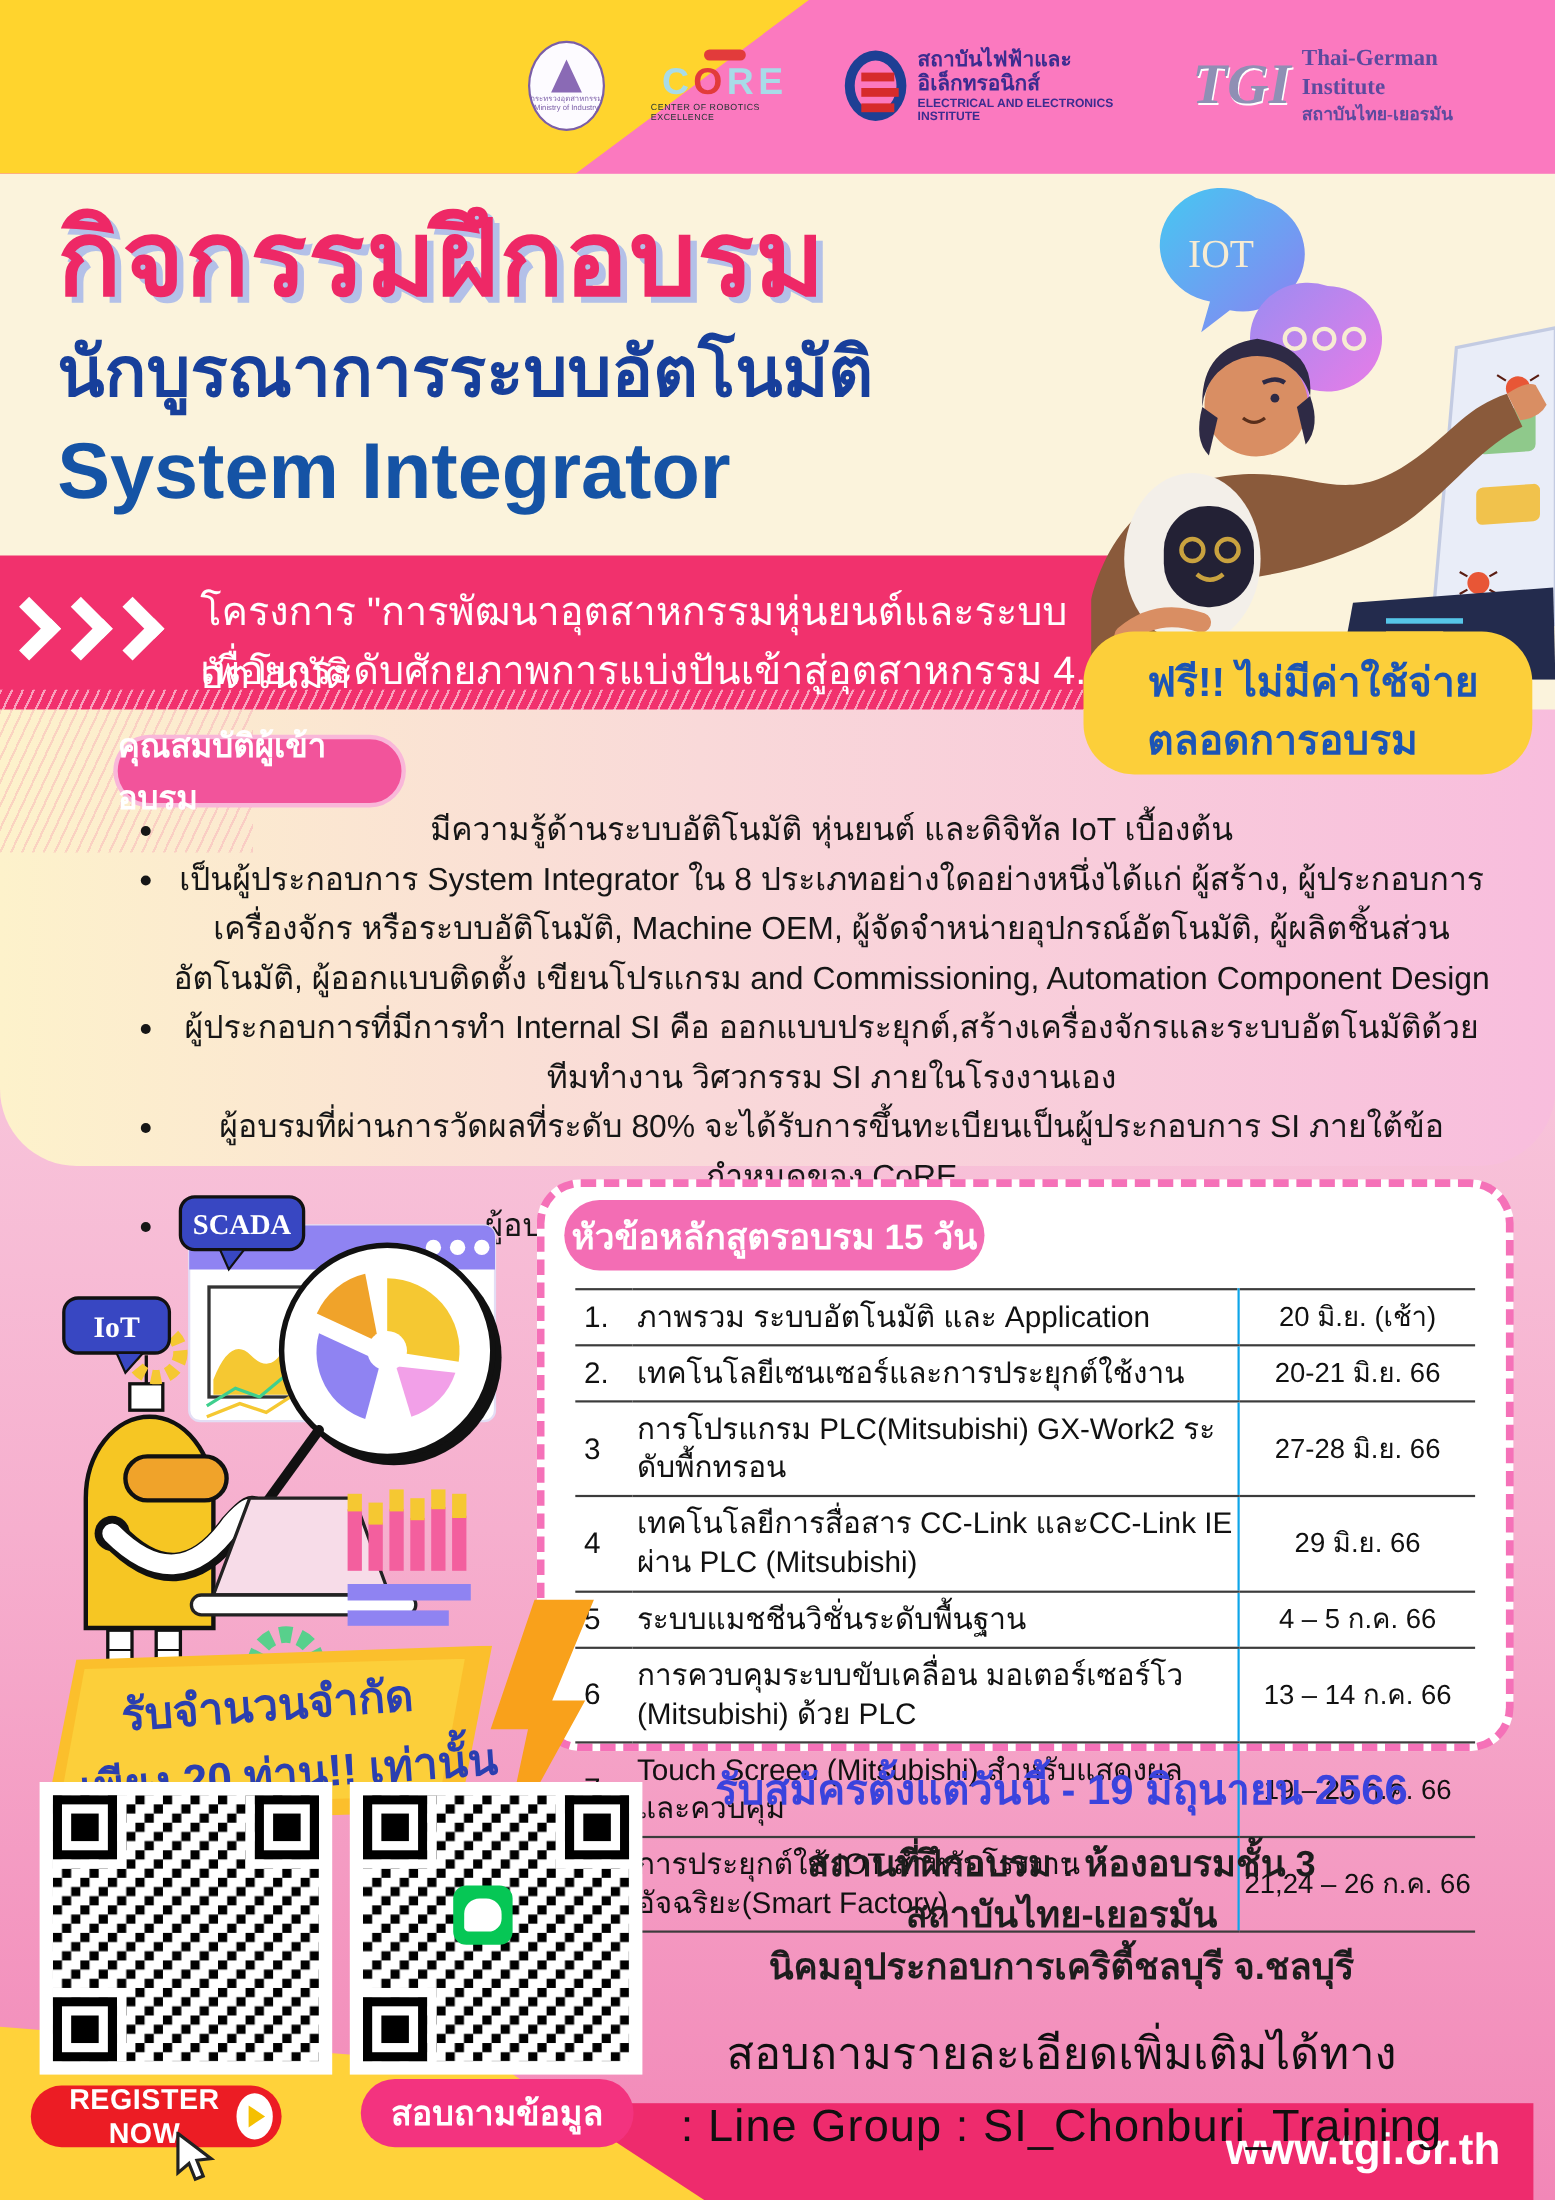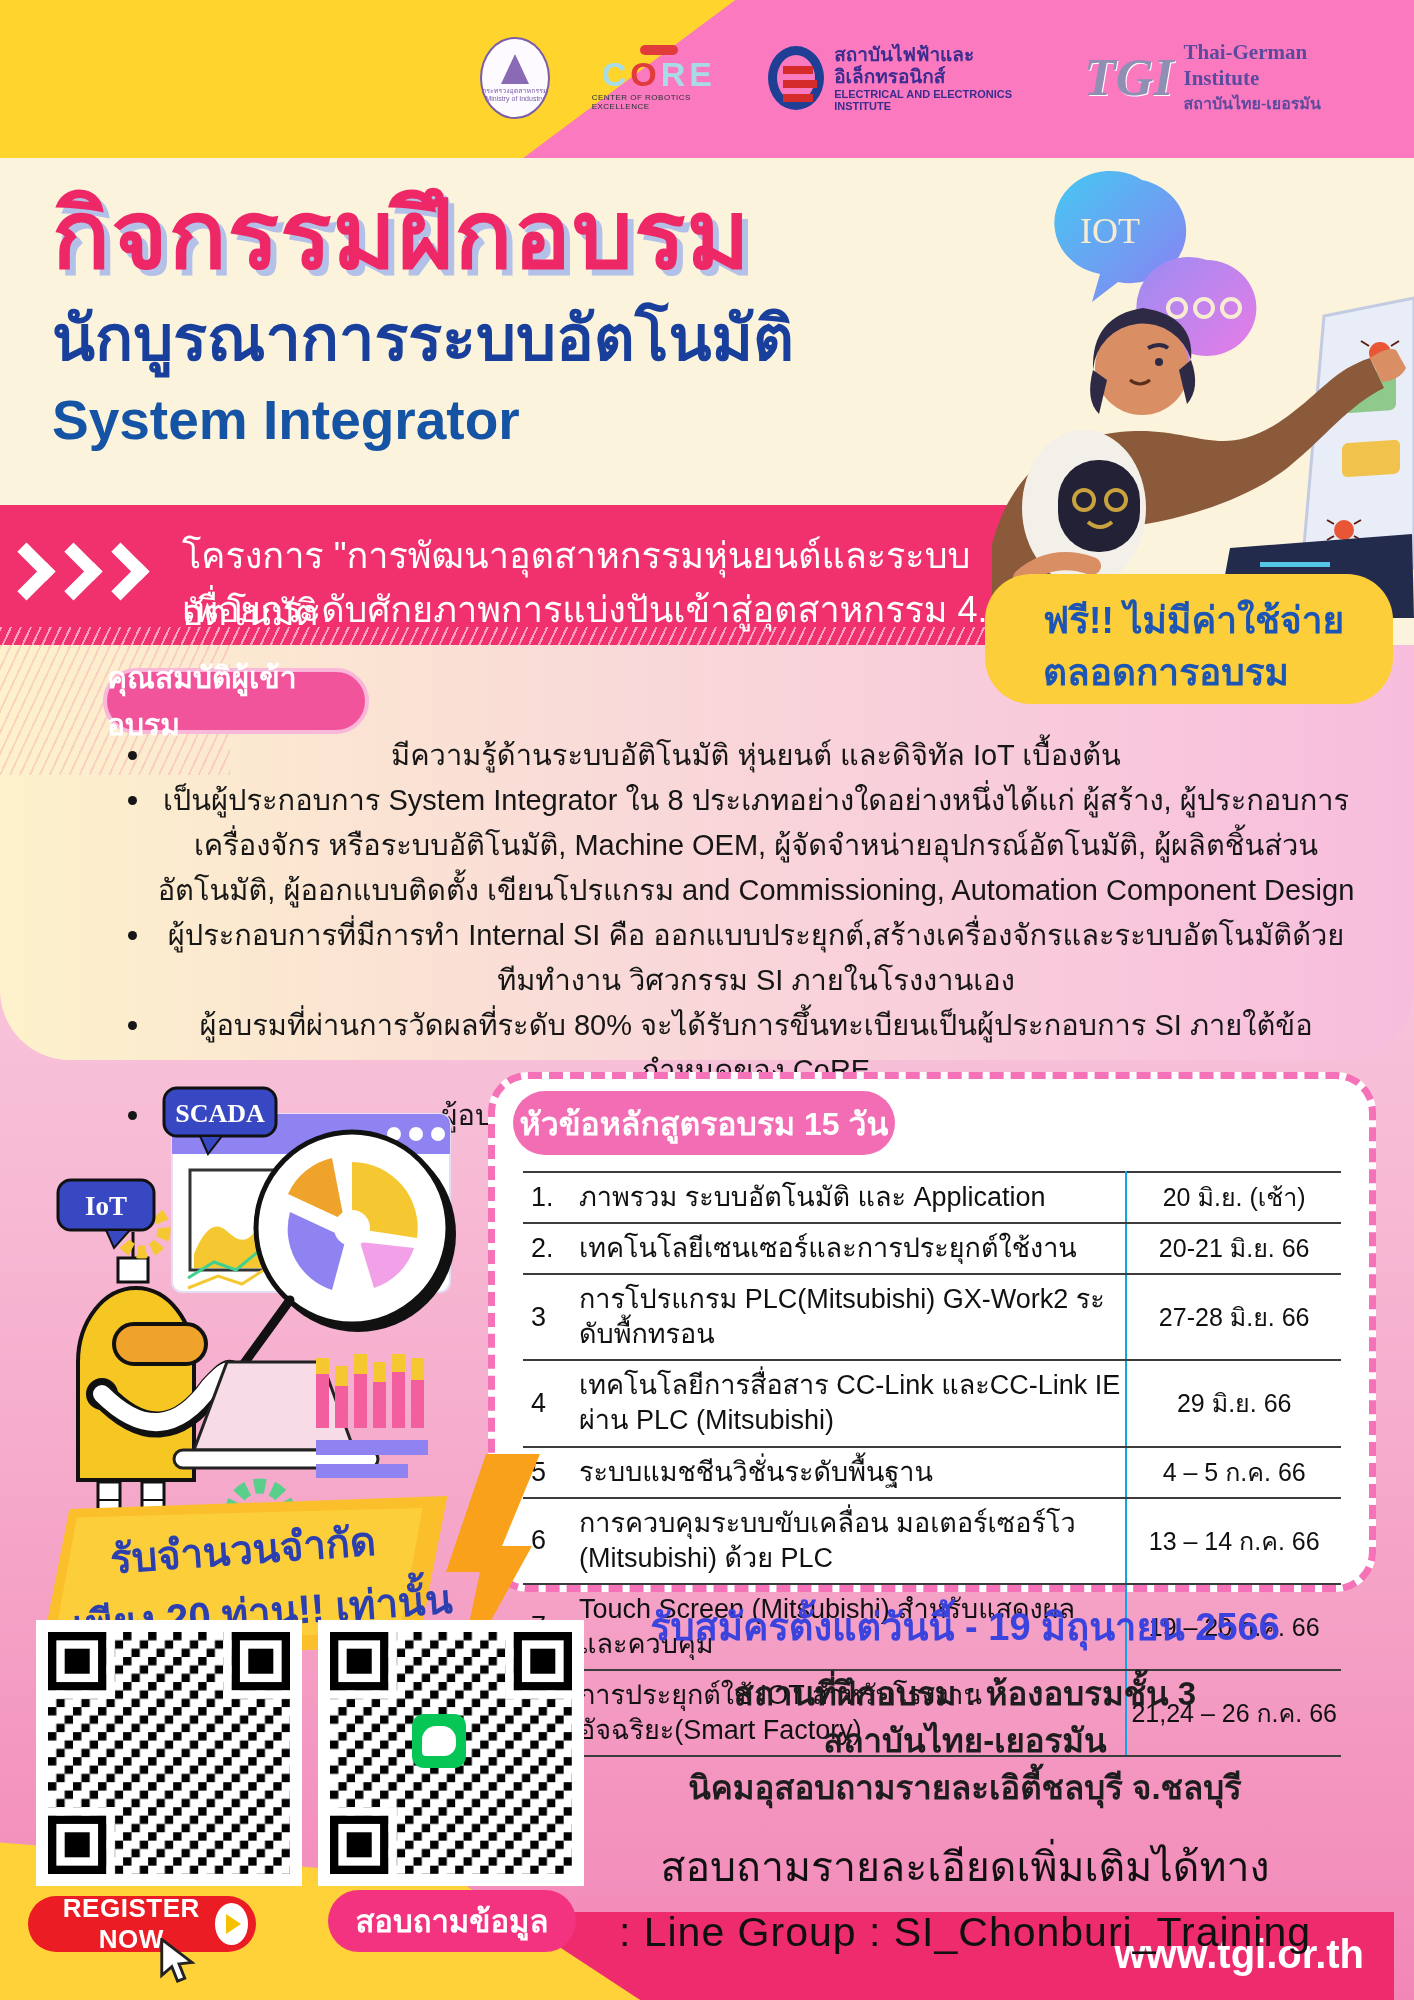--- a/index.html
+++ b/index.html
@@ -33,21 +33,21 @@
   .eei .t2{font-size:11px;font-weight:bold;color:#3b2c8f;}
   .tgi{display:flex;align-items:center;gap:10px;}
   .tgi .abbr{font-family:"Liberation Serif",serif;font-style:italic;font-weight:bold;font-size:52px;
              color:#8f8fb4;text-shadow:1px 1px 0 #fff;line-height:1;}
   .tgi .t1{font-family:"Liberation Serif",serif;font-size:21px;font-weight:bold;color:#5c4a9e;line-height:1.2;}
   .tgi .t2{font-family:"Liberation Serif",serif;font-size:16px;font-weight:bold;color:#5c4a9e;}
   
   .title1{left:52px;top:158px;font-size:96px;font-weight:800;color:#ee2866;
           text-shadow:6px 6px 0 #b3c0e8;letter-spacing:1px;}
   .title2{left:52px;top:288px;font-size:63px;font-weight:800;color:#173f9b;}
-  .title3{left:52px;top:388px;font-size:55px;font-weight:800;color:#1553a5;}
+  .title3{left:52px;top:388px;font-size:72px;font-weight:800;color:#1553a5;}
   
   .proj{left:0;top:505px;width:1085px;height:142px;background:#f1316d;}
   .proj .hatch{position:absolute;left:0;bottom:0;width:100%;height:20px;
       background:repeating-linear-gradient(115deg,rgba(255,255,255,.55) 0 2px,transparent 2px 9px);}
   .chevrons{position:absolute;left:6px;top:46px;display:flex;}
   .chev{width:28px;height:28px;border-top:13px solid #fff;border-right:13px solid #fff;
         transform:rotate(45deg);margin-right:6px;}
   .proj .l1{position:absolute;left:182px;top:22px;font-size:36px;color:#fff;}
   .proj .l2{position:absolute;left:182px;top:76px;font-size:36px;color:#fff;}
   
@@ -381,21 +381,21 @@
     </svg>
     <div class="plate"></div>
     <div class="l1">รับจำนวนจำกัด</div>
     <div class="l2">เพียง 20 ท่าน!! เท่านั้น</div>
   </div>
 
   <div class="abs reg">
     <div class="dl">รับสมัครตั้งแต่วันนี้ - 19 มิถุนายน 2566</div>
     <div class="v">สถานที่ฝึกอบรม : ห้องอบรมชั้น 3</div>
     <div class="v">สถาบันไทย-เยอรมัน</div>
-    <div class="v">นิคมอุสอบถามรายละเอิตี้ชลบุรี จ.ชลบุรี</div>
+    <div class="v">นิคมอุประกอบการเคริตี้ชลบุรี จ.ชลบุรี</div>
     <div class="c1">สอบถามรายละเอียดเพิ่มเติมได้ทาง</div>
     <div class="c2">: Line Group : SI_Chonburi_Training</div>
   </div>
 
   <div class="abs footer">
     <div class="site">www.tgi.or.th</div>
   </div>
   <div class="abs ylw"></div>
 
   <div class="abs qr qr1">

